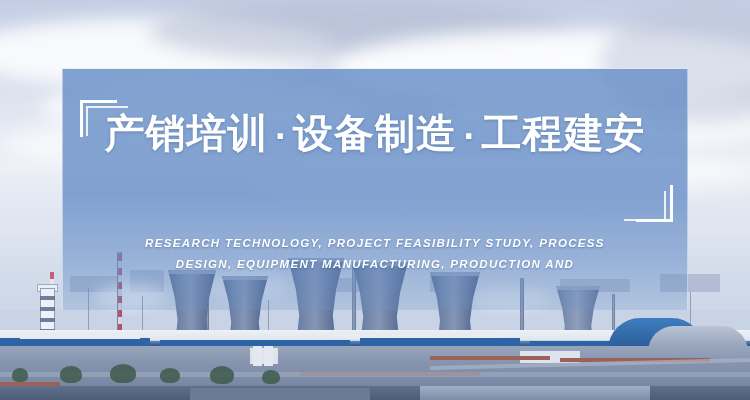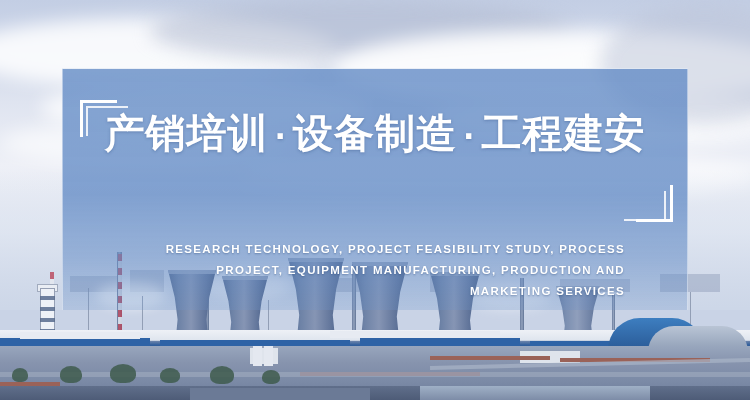--- a/index.html
+++ b/index.html
@@ -103,25 +103,26 @@
     position:absolute;left:62px;top:105px;width:626px;
     text-align:center;color:#fff;
     font-family:"DejaVu Sans","Liberation Sans",sans-serif;
     font-weight:bold;font-size:40px;line-height:57px;
     letter-spacing:1px;
     text-shadow:0 1px 3px rgba(40,70,120,.35);
     white-space:nowrap;
   }
   .headline .dot{font-size:30px;vertical-align:middle;padding:0 6px;}
   .subtitle{
-    position:absolute;left:125px;top:239px;width:500px;
-    text-align:right;color:#fff;
+    position:absolute;left:125px;top:233px;width:500px;
+    text-align:center;color:#fff;
     font-size:11.5px;font-weight:bold;line-height:21px;
     letter-spacing:1.35px;
     text-shadow:0 1px 2px rgba(40,70,120,.45);
+    font-style:italic;
   }
 </style>
 </head>
 <body>
 
 <div class="banner">
 
   <div class="sky">
     <div class="cloud c1"></div>
     <div class="cloud c2"></div>
@@ -231,17 +232,16 @@
   <div class="bracket br2"></div>
 
   <div class="headline">
     <div>
       <span>产销培训</span><span class="dot">·</span><span>设备制造</span><span class="dot">·</span><span>工程建安</span>
     </div>
   </div>
 
   <div class="subtitle">
     <div>RESEARCH TECHNOLOGY, PROJECT FEASIBILITY STUDY, PROCESS</div>
-    <div>PROJECT, EQUIPMENT MANUFACTURING, PRODUCTION AND</div>
-    <div>MARKETING SERVICES</div>
+    <div>DESIGN, EQUIPMENT MANUFACTURING, PRODUCTION AND</div>
   </div>
 
 </div>
 
 </body></html>

